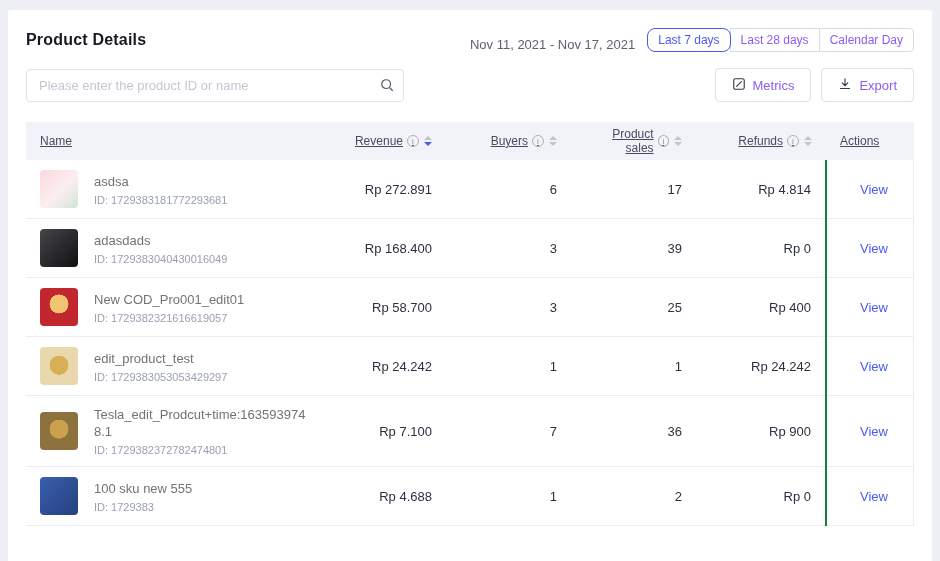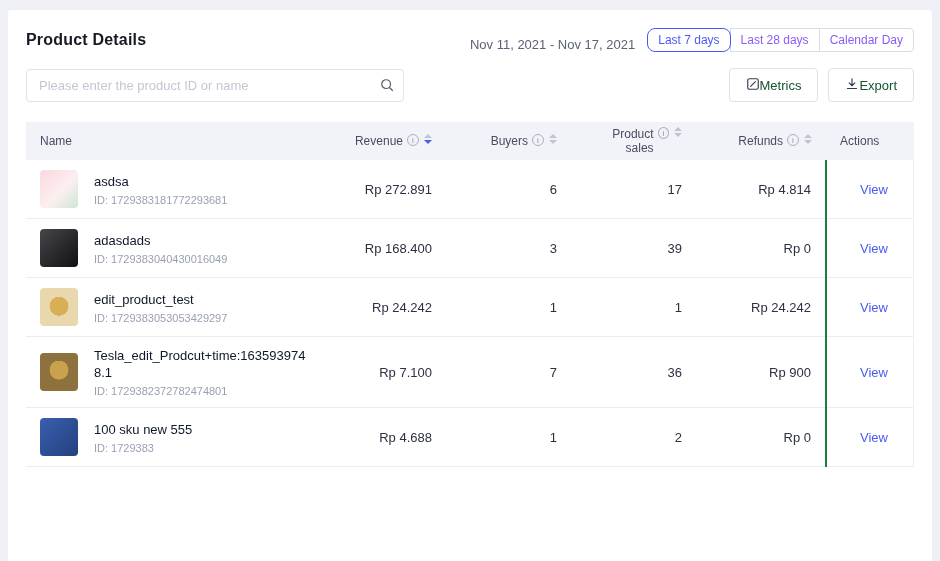--- a/index.html
+++ b/index.html
@@ -37,55 +37,55 @@
   }
   .search-box input {
     width:100%; height:100%; border:1px solid #e0e2ea; border-radius:4px;
     padding:0 34px 0 12px; font-size:13px; color:#1d4ed8; outline:none;
     font-family:"Liberation Sans", sans-serif;
   }
   .search-box input::placeholder { color:#c3c7d4; }
   .search-ic { position:absolute; right:10px; top:9px; cursor:pointer; }
   .tool-spacer { flex:1; }
   .btn {
-    display:inline-flex; align-items:center; height:34px;
+    display:inline-flex; align-items:center; gap:7px; height:34px;
     border:1px solid #dfe1e8; background:#fff; border-radius:4px;
-    padding:0 16px; font-size:13px; color:#14532d; cursor:pointer;
+    padding:0 16px; font-size:13px; color:#8b5cf6; cursor:pointer;
     font-family:"Liberation Sans", sans-serif;
   }
   .btn + .btn { margin-left:10px; }
 
   
   table { width:100%; border-collapse:collapse; margin-top:20px; table-layout:fixed; }
   thead th {
     background:#f2f3f8; font-size:12px; font-weight:400; color:#464c61;
     height:38px; padding:0 14px; text-align:left; vertical-align:middle;
   }
   th:nth-child(1), td:nth-child(1) { width:300px; }
   th:nth-child(2), td:nth-child(2) { width:120px; }
   th:nth-child(3), td:nth-child(3) { width:125px; }
   th:nth-child(4), td:nth-child(4) { width:125px; }
   th:nth-child(5), td:nth-child(5) { width:130px; }
   th.al-right, td.num { text-align:right; }
-  .th-inner { display:inline-flex; align-items:flex-start; gap:4px; }
+  .th-inner { display:inline-flex; align-items:center; gap:4px;text-decoration:underline; }
   .info-ic {
     width:12px; height:12px; border:1px solid #aab0c0; border-radius:50%;
     font-size:8px; color:#8a90a2; display:inline-flex; align-items:center;
     justify-content:center; font-style:normal; cursor:pointer;
   }
   .sort-ic { display:inline-flex; flex-direction:column; cursor:pointer; margin-left:1px; }
   .sort-ic i { display:block; width:0; height:0; border-left:4px solid transparent; border-right:4px solid transparent; }
   .sort-ic i.up { border-bottom:4px solid #c0c4d2; }
   .sort-ic i.dn { border-top:4px solid #c0c4d2; margin-top:2px; }
   .sort-ic i.dn.on { border-top-color:var(--accent); }
 
   tbody td { border-bottom:1px solid #ebedf2; padding:10px 14px; vertical-align:middle; font-size:13px; color:#2c3040; }
   .name-wrap { display:flex; align-items:center; gap:16px; }
   .thumb { width:38px; height:38px; border-radius:4px; flex:none; background:#ddd; }
-  .pname { font-size:13px; color:#0f172a; max-width:230px; word-break:break-all; line-height:17px; }
+  .pname { font-size:13px; color:#737373; max-width:230px; word-break:break-all; line-height:17px; }
   .pid { font-size:11px; color:#9aa0b4; margin-top:4px; word-break:break-all; }
   td.action-cell { border-left:2px solid #15803d; border-right:1px solid #ebedf2;padding-left:33px; }
   .view-link { color:var(--accent); font-size:13px; text-decoration:none; cursor:pointer; }
 </style>
 </head>
 <body>
 
 <div class="card">
 
   <div class="top-row">
@@ -206,20 +206,38 @@
     </td>
     <td class="num">Rp 168.400</td>
     <td class="num">3</td>
     <td class="num">39</td>
     <td class="num">Rp 0</td>
     <td class="action-cell">
       <a class="view-link">View</a>
     </td>
   </tr>
 
+  <tr>
+    <td>
+      <div class="name-wrap">
+        <div class="thumb" style="background: radial-gradient(circle at 50% 42%, rgb(239, 197, 113) 0px, rgb(239, 197, 113) 32%, rgb(194, 39, 47) 33%);"></div>
+        <div>
+          <div class="pname">New COD_Pro001_edit01</div>
+          <div class="pid">ID: 1729382321616619057</div>
+        </div>
+      </div>
+    </td>
+    <td class="num">Rp 58.700</td>
+    <td class="num">3</td>
+    <td class="num">25</td>
+    <td class="num">Rp 400</td>
+    <td class="action-cell">
+      <a class="view-link">View</a>
+    </td>
+  </tr>
 
   <tr>
     <td>
       <div class="name-wrap">
         <div class="thumb" style="background: radial-gradient(circle at 50% 48%, rgb(217, 175, 85) 0px, rgb(217, 175, 85) 34%, rgb(233, 216, 173) 35%);"></div>
         <div>
           <div class="pname">edit_product_test</div>
           <div class="pid">ID: 1729383053053429297</div>
         </div>
       </div>

